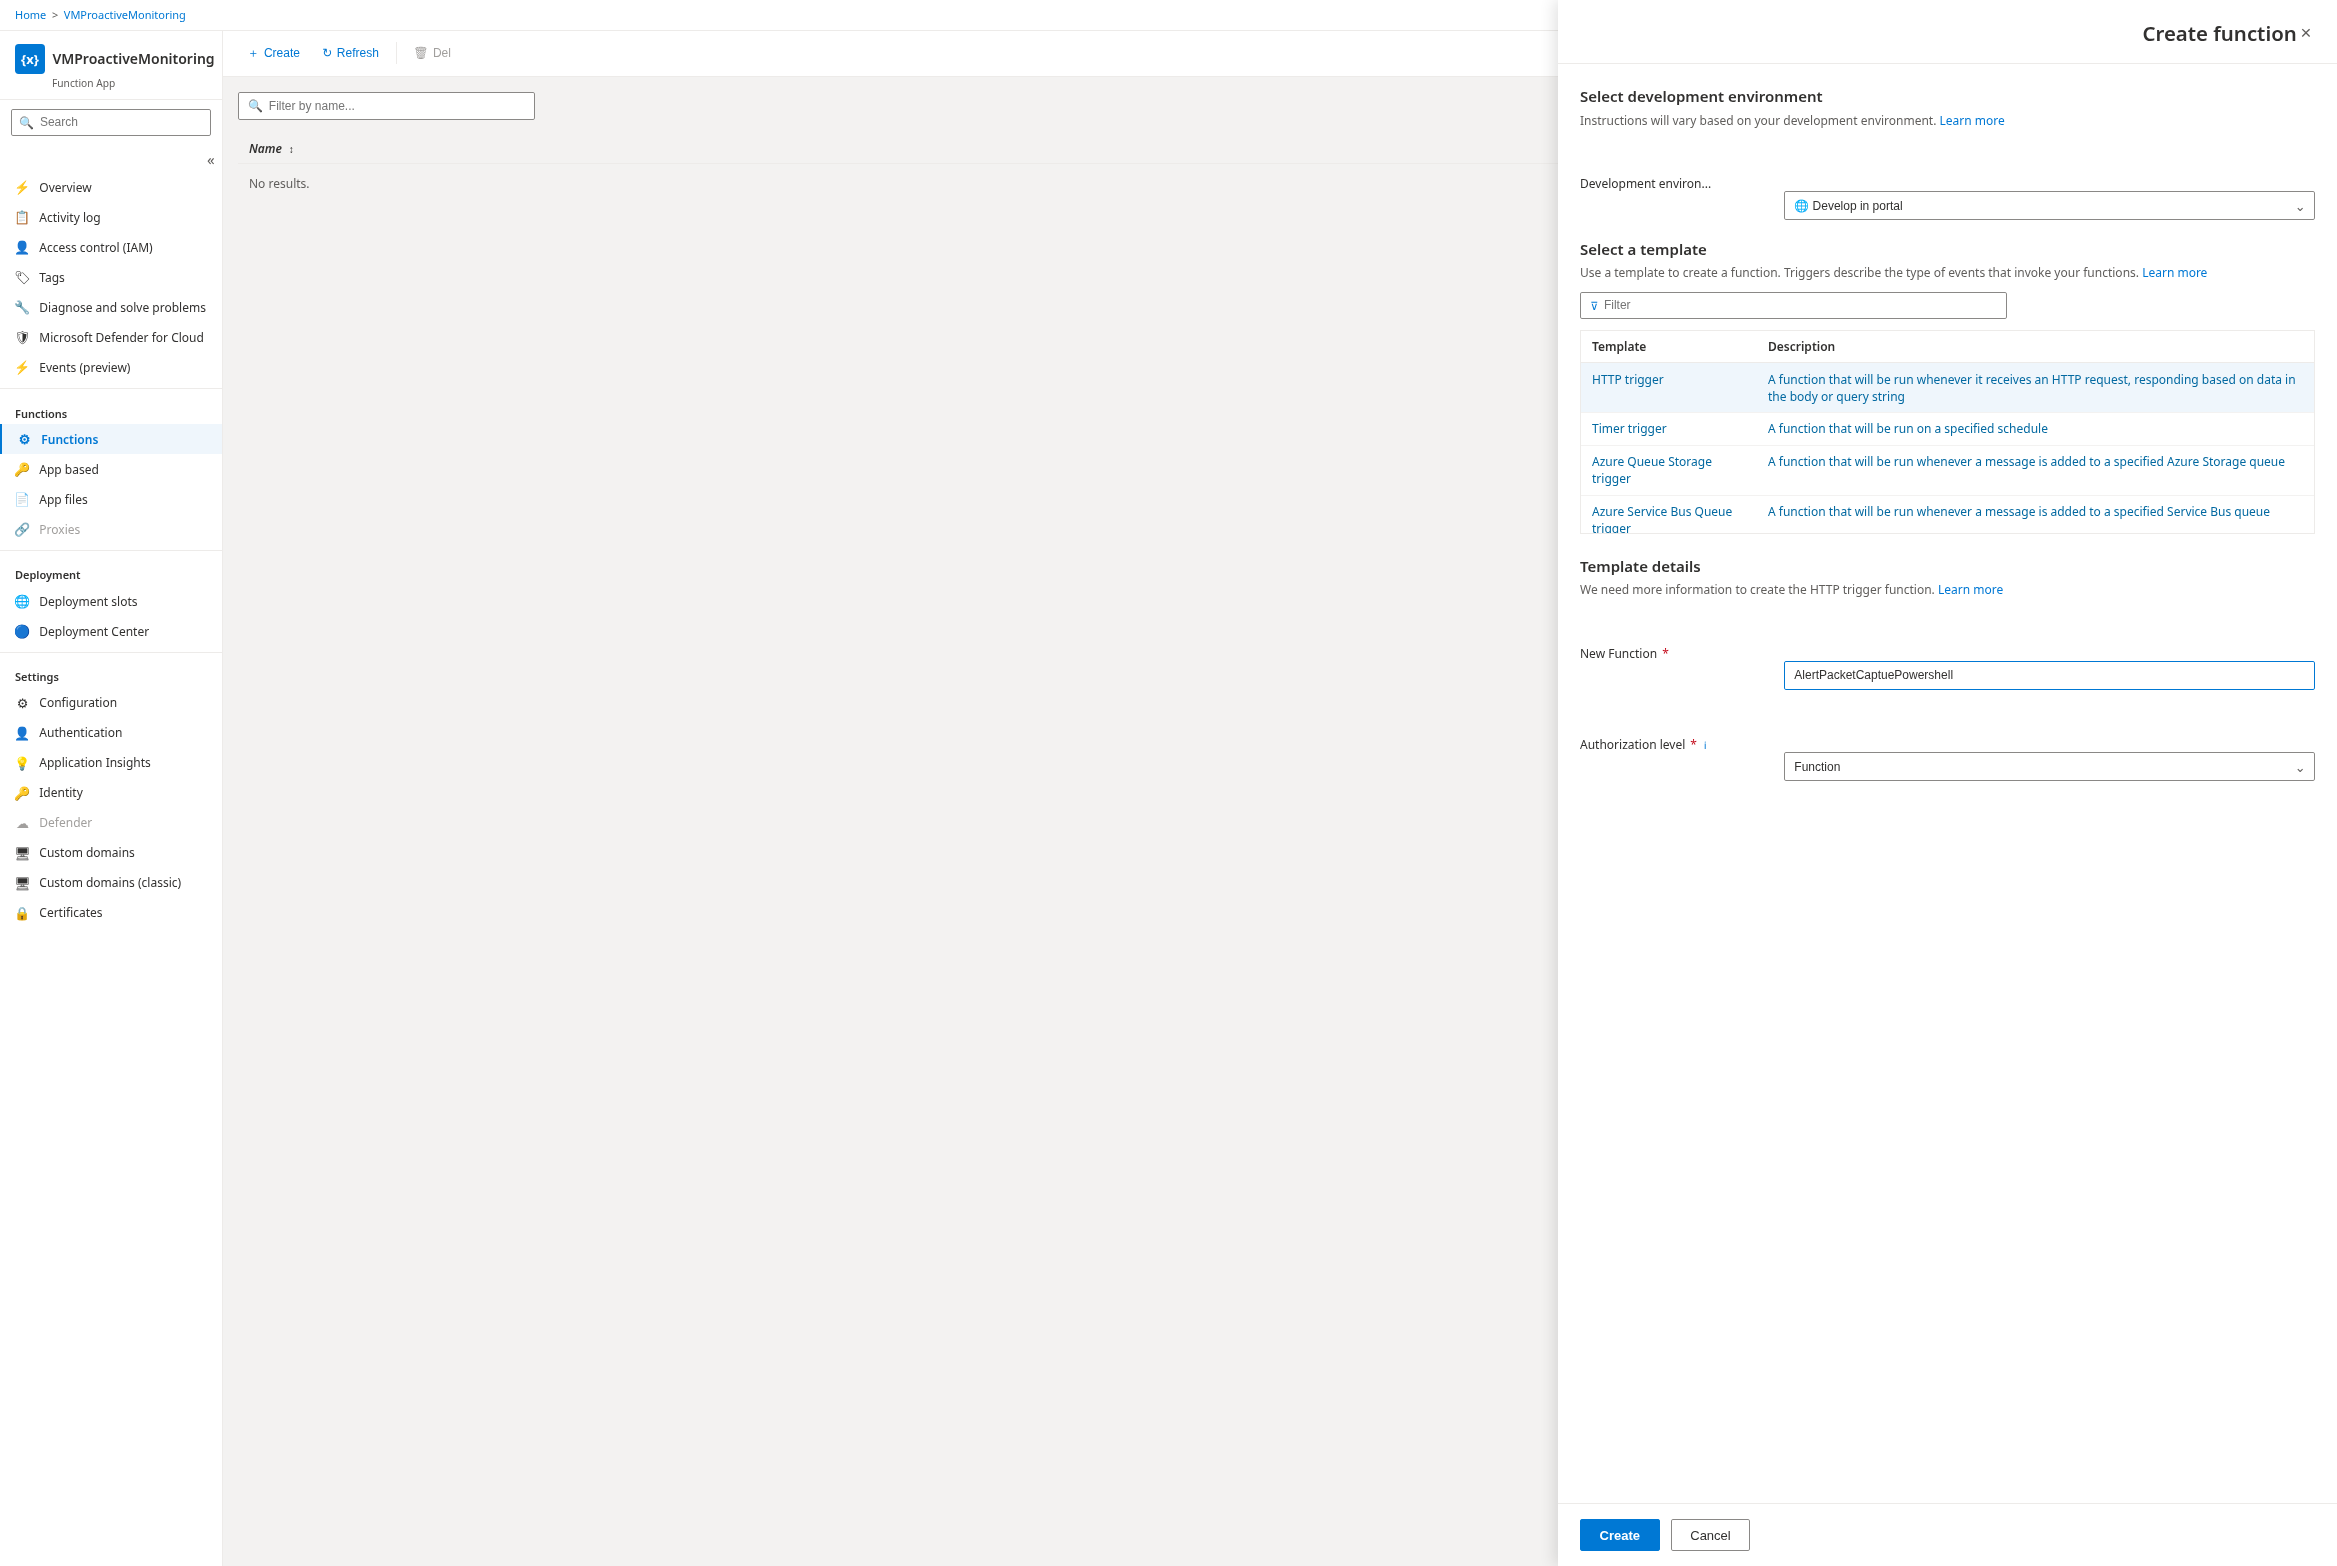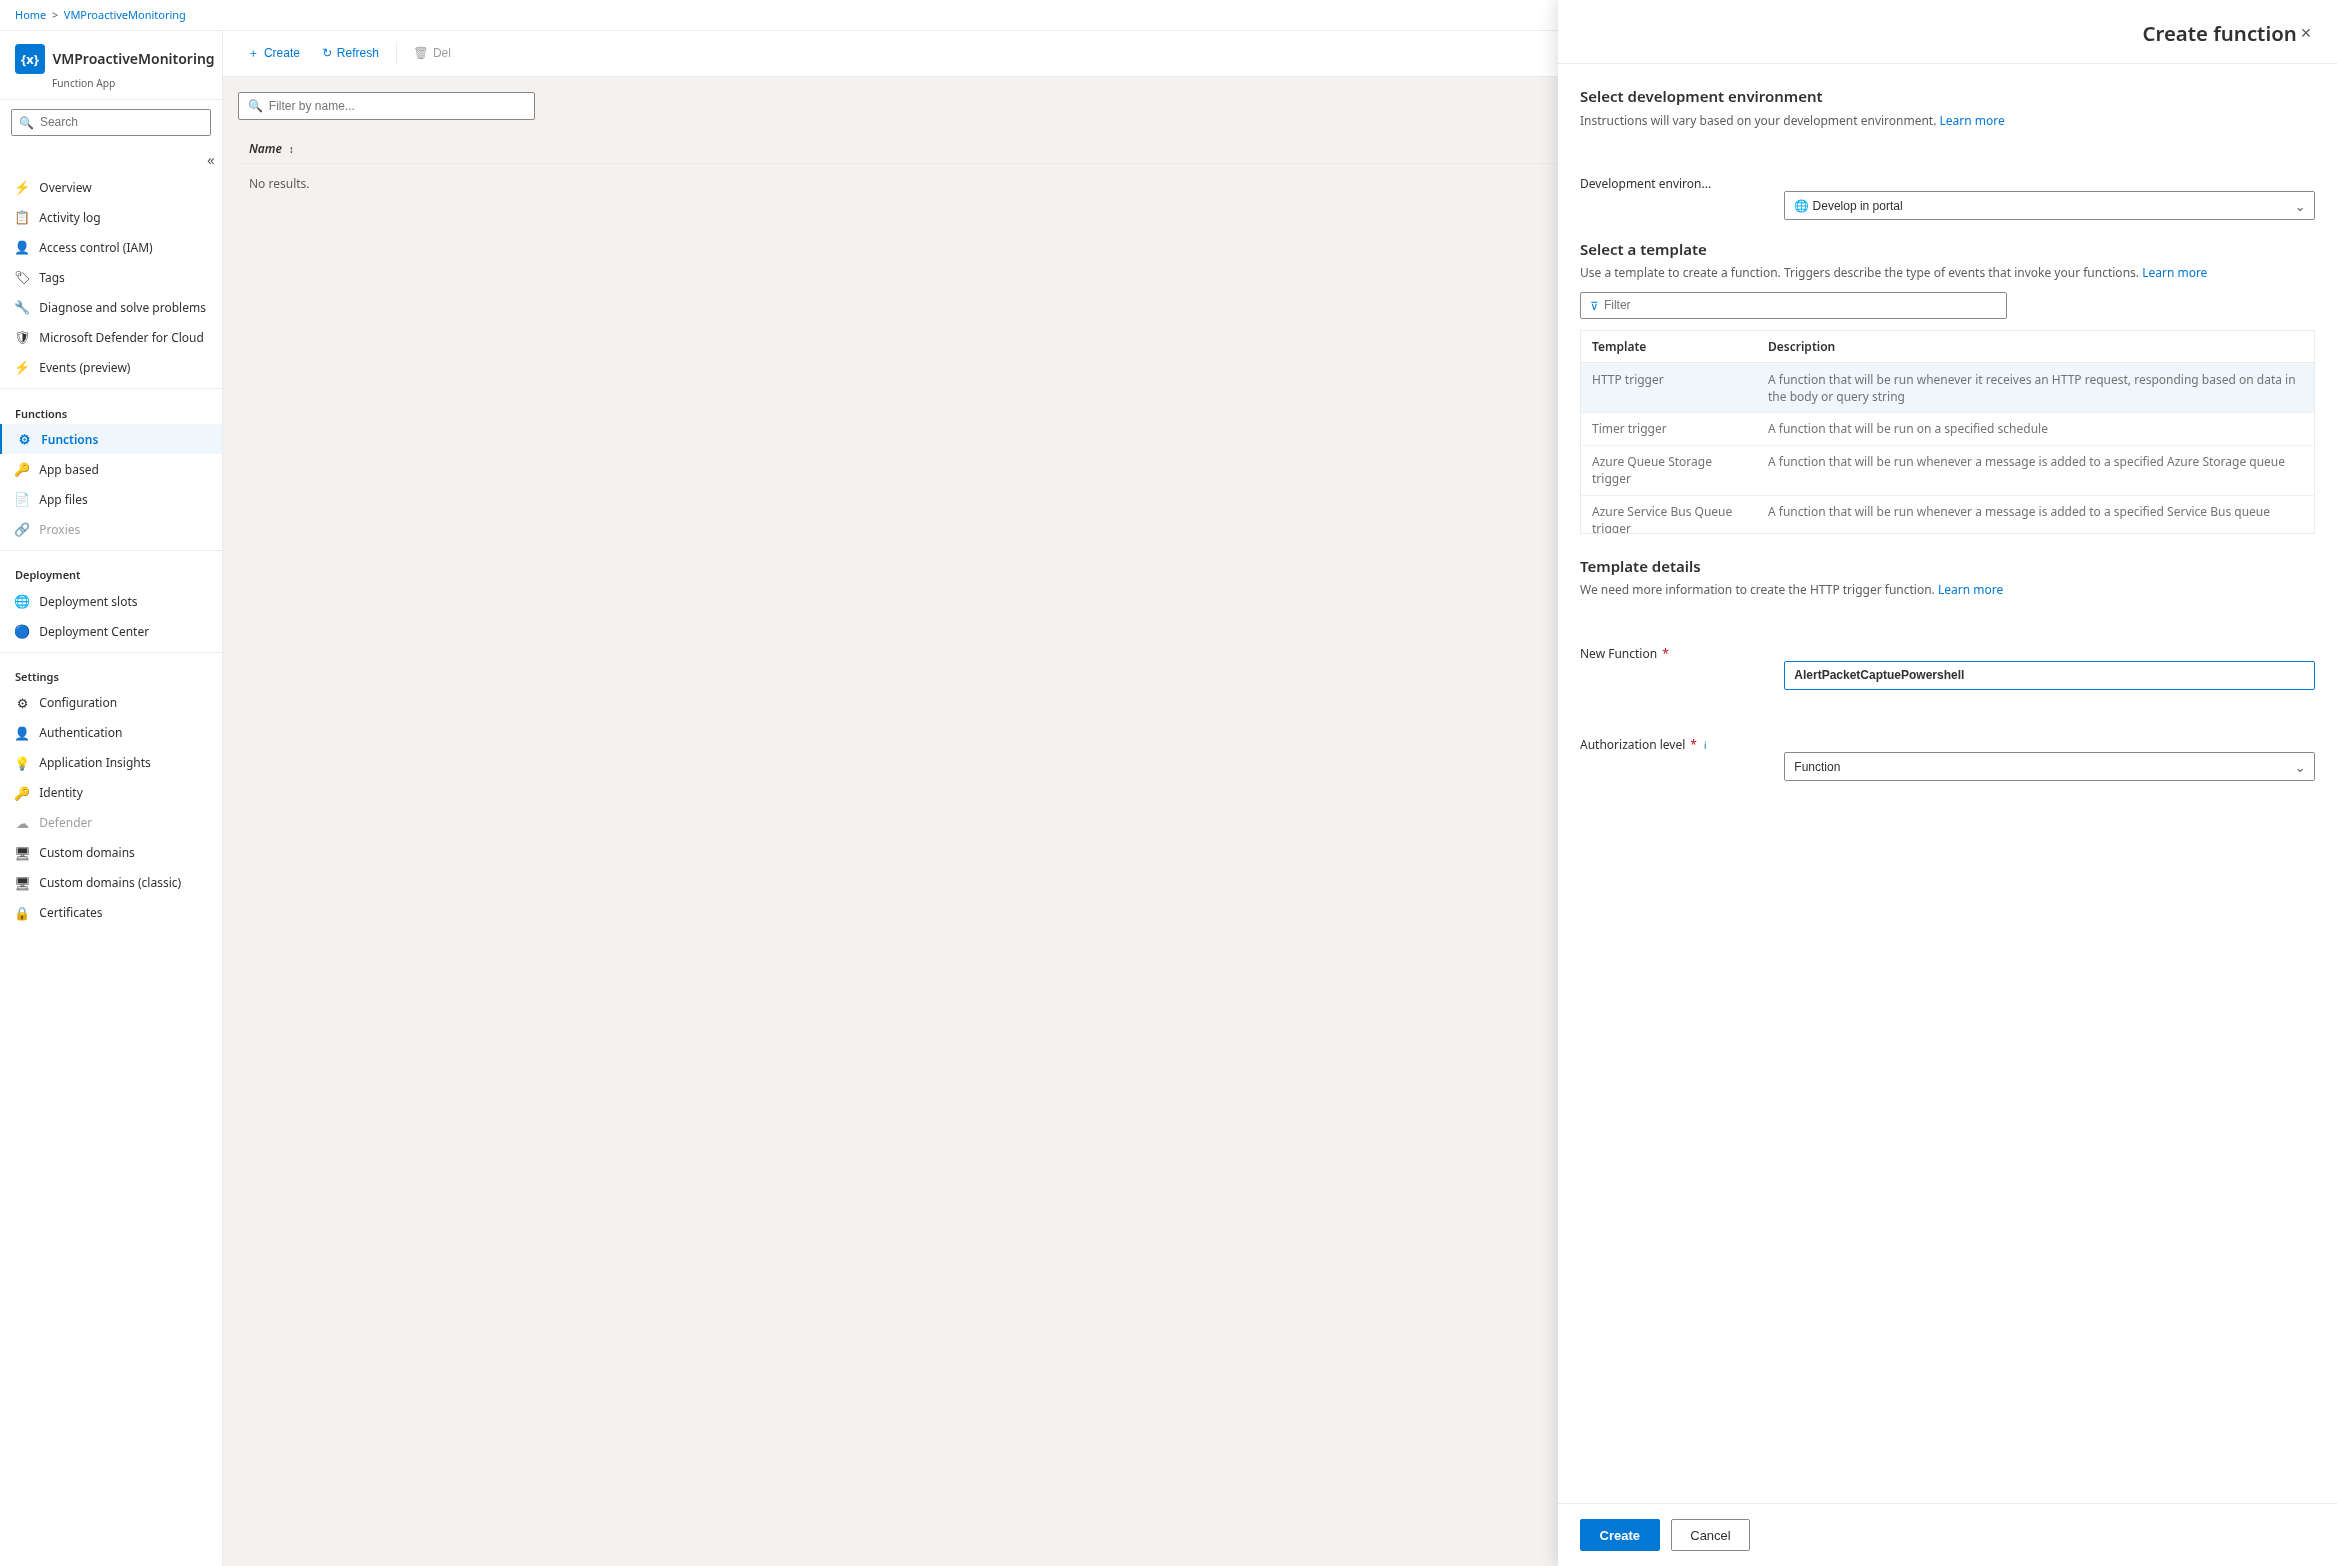--- a/index.html
+++ b/index.html
@@ -73,31 +73,31 @@
 
     .template-section { margin-bottom: 18.6px; }
     .template-desc-text { font-size: 12px; color: #605e5c; margin-bottom: 11px; }
     .template-desc-text a { color: #0078d4; text-decoration: none; }
 
     .filter-input-row { display: flex; align-items: center; border: 0.9px solid #8a8886; border-radius: 1.9px; padding: 4.6px 9.3px; gap: 5.6px; margin-bottom: 11px; background: #fff; max-width: 427px; }
     .filter-input-row input { border: none; outline: none; font-size: 12px; width: 100%; }
 
     .template-table { width: 100%; border-collapse: collapse; }
     .template-table th { text-align: left; font-size: 12px; font-weight: 600; color: #323130; padding: 7.4px 11px; border-bottom: 0.9px solid #edebe9; }
-    .template-table td { padding: 7.4px 11px; font-size: 12px; color: #737373; vertical-align: top; border-bottom: 0.9px solid #f3f2f1; }
+    .template-table td { padding: 7.4px 11px; font-size: 12px; color: #0369a1; vertical-align: top; border-bottom: 0.9px solid #f3f2f1; }
     .template-table tr.selected td { background: #eff6fc; }
     .desc-col { color: #605e5c; font-size: 12px; }
 
     .template-scroll-wrapper { max-height: 204px; overflow-y: auto; border: 0.9px solid #edebe9; position: relative; }
 
     .details-section { margin-top: 22px; }
     .required-star { color: #c50f1f; margin-left: 1.9px; }
     .info-icon { color: #0078d4; font-size: 10.2px; margin-left: 3.7px; cursor: pointer; }
 
-    .text-input { width: 100%; padding: 6.5px 9.3px; border: 0.9px solid #0078d4; border-radius: 1.9px; font-size: 12px; color: #323130; outline: none; font-weight: bold; }
+    .text-input { width: 100%; padding: 6.5px 9.3px; border: 0.9px solid #0078d4; border-radius: 1.9px; font-size: 12px; color: #323130; outline: none; }
 
     .btn-primary { background: #0078d4; color: #fff; border: 0.9px solid #0078d4; padding: 7.4px 18.6px; font-size: 13px; border-radius: 1.9px; cursor: pointer; font-weight: 600; }
     .btn-secondary { background: #fff; color: #323130; border: 0.9px solid #8a8886; padding: 7.4px 18.6px; font-size: 13px; border-radius: 1.9px; cursor: pointer; }
   </style>
 </head>
 <body>
 
 <div class="breadcrumb">
   <a href="#">Home</a>
   <span>&gt;</span>

